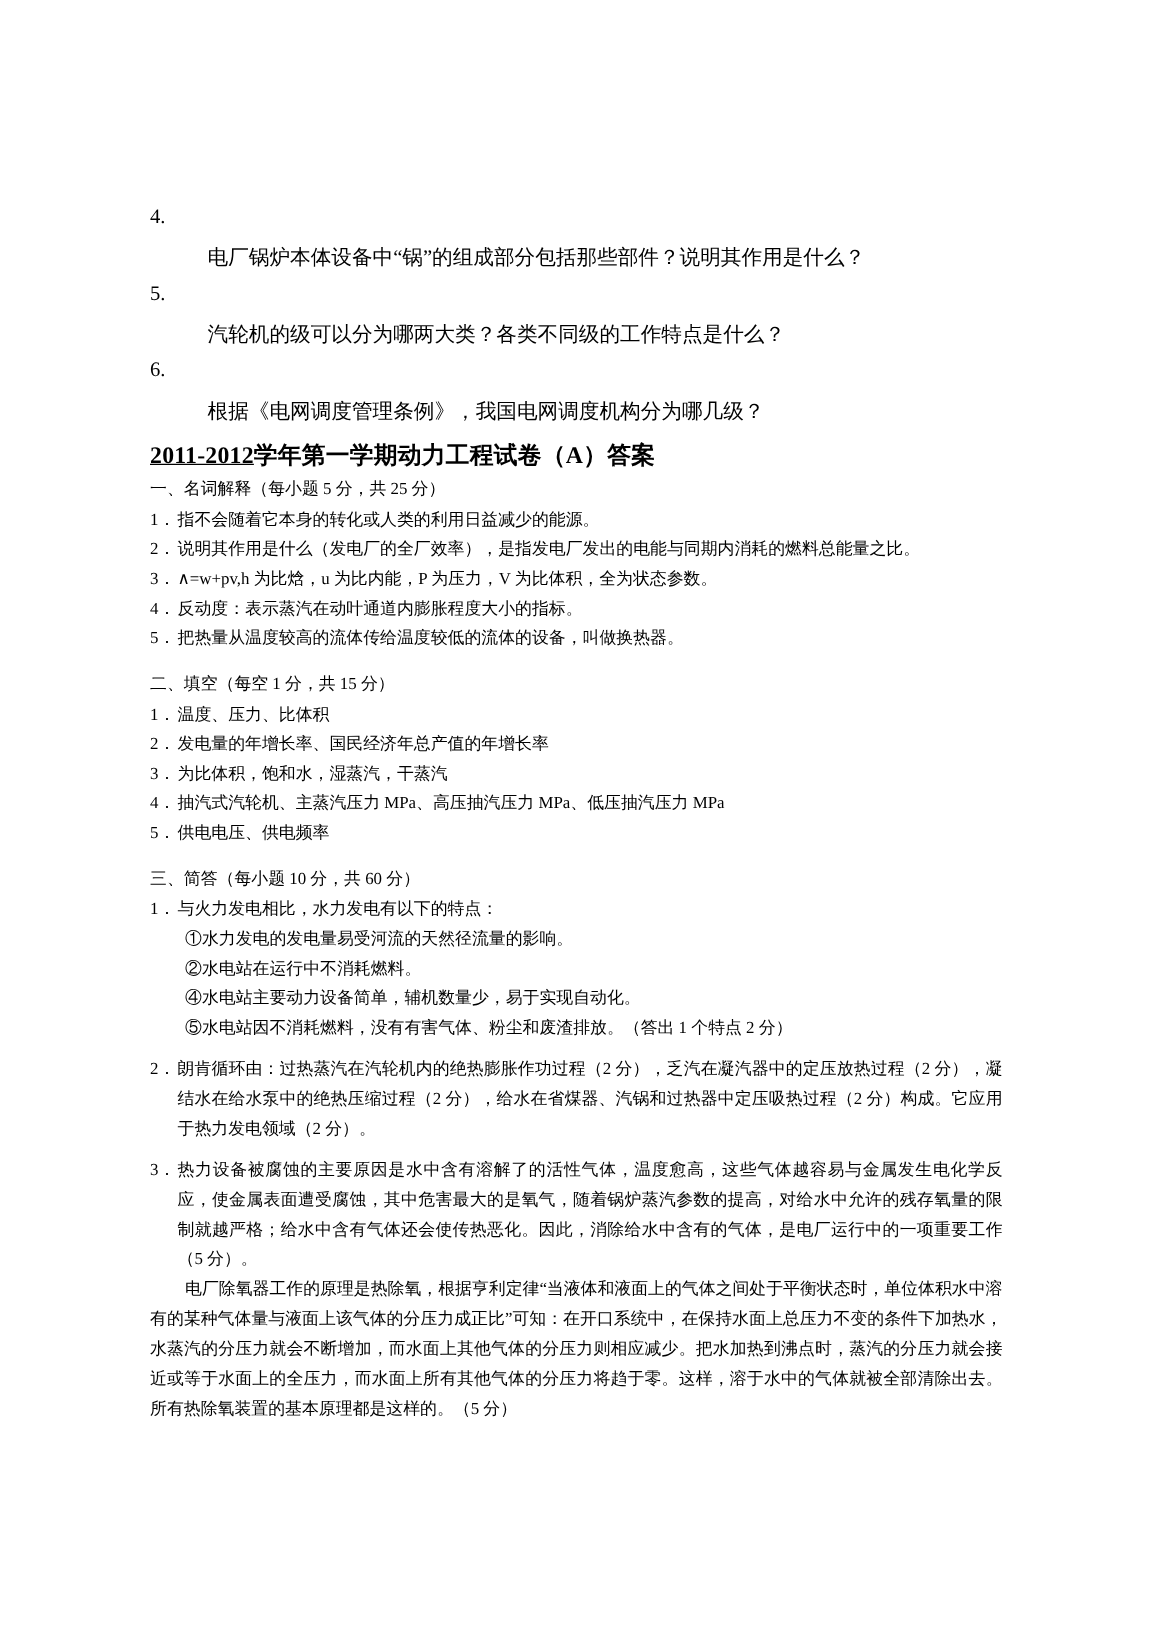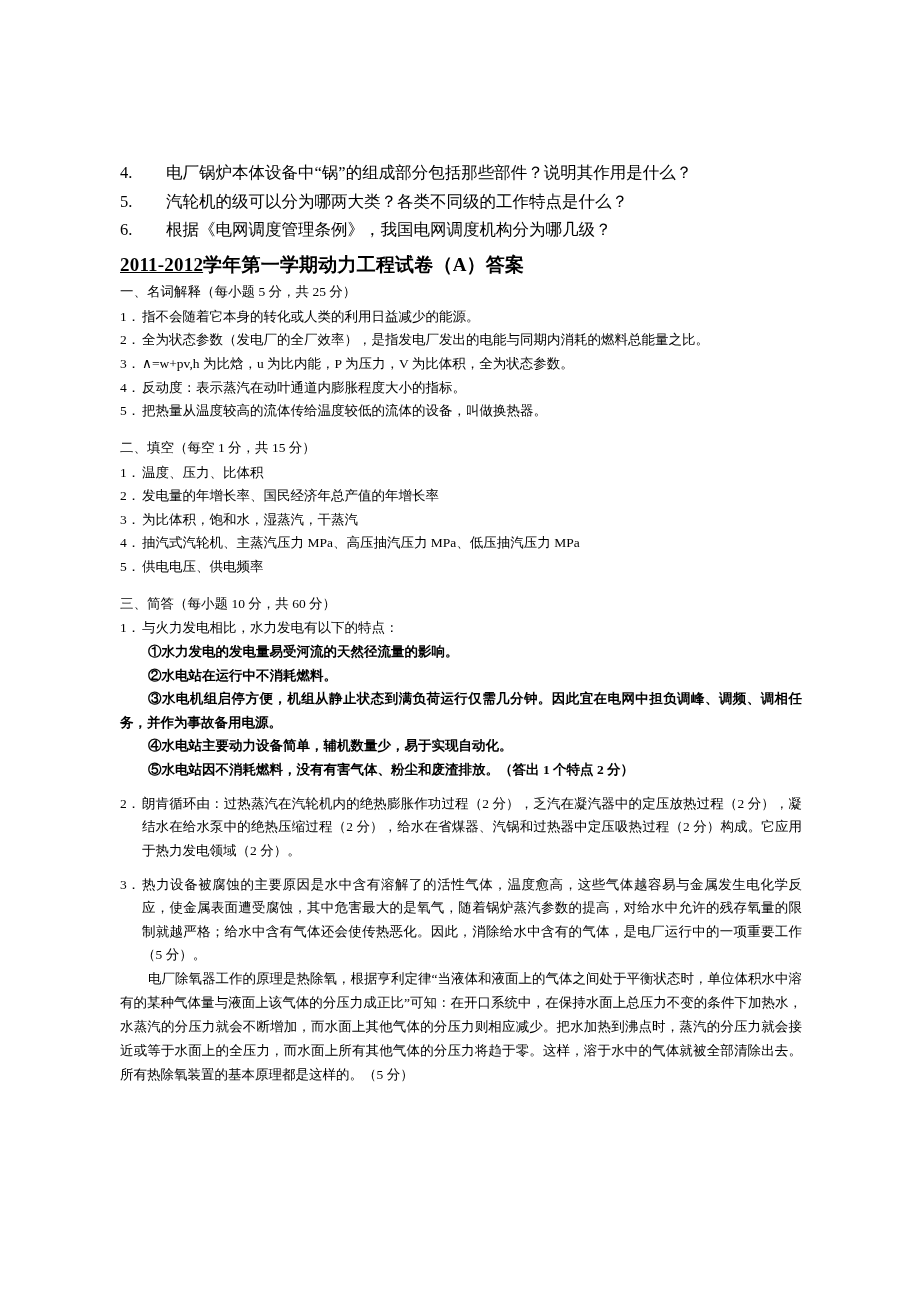--- a/index.html
+++ b/index.html
@@ -35,20 +35,21 @@
     margin-bottom: 2px;
   }
   .qnum {
     width: 46px;
     flex: 0 0 46px;
     font-family: "Liberation Serif", serif;
   }
   .qtext {
     flex: 1;
     text-indent: 0;
+    margin-top: 33px;
   }
 
   
   .doc-title {
     font-size: 19px;
     font-weight: bold;
     margin: 8px 0 2px 0;
     letter-spacing: 0.2px;
   }
   .doc-title .year {
@@ -66,21 +67,20 @@
   }
   .sec-head {
     font-size: 13.5px;
     line-height: 1.75;
     margin-bottom: 1px;
   }
   .line {
     font-size: 13.5px;
     line-height: 1.75;
     text-align: justify;
-    font-weight: bold;
   }
   .num-line {
     display: flex;
     align-items: flex-start;
     font-size: 13.5px;
     line-height: 1.75;
   }
   .num-line .n {
     flex: 0 0 22px;
     width: 22px;
@@ -130,21 +130,21 @@
   </div>
 
   <div class="section">
     <div class="sec-head">一、名词解释（每小题 5 分，共 25 分）</div>
     <div class="num-line">
       <span class="n">1．</span>
       <span class="t">指不会随着它本身的转化或人类的利用日益减少的能源。</span>
     </div>
     <div class="num-line">
       <span class="n">2．</span>
-      <span class="t">全为状态参数（发电厂的全厂效率），是指发电厂发出的电能与同期内消耗的燃料总能量之比。</span>
+      <span class="t">说明其作用是什么（发电厂的全厂效率），是指发电厂发出的电能与同期内消耗的燃料总能量之比。</span>
     </div>
     <div class="num-line">
       <span class="n">3．</span>
       <span class="t">∧=w+pv,h 为比焓，u 为比内能，P 为压力，V 为比体积，全为状态参数。</span>
     </div>
     <div class="num-line">
       <span class="n">4．</span>
       <span class="t">反动度：表示蒸汽在动叶通道内膨胀程度大小的指标。</span>
     </div>
     <div class="num-line">
@@ -179,21 +179,20 @@
 
   <div class="section">
     <div class="sec-head">三、简答（每小题 10 分，共 60 分）</div>
 
     <div class="num-line">
       <span class="n">1．</span>
       <span class="t">与火力发电相比，水力发电有以下的特点：</span>
     </div>
     <div class="line indent1">①水力发电的发电量易受河流的天然径流量的影响。</div>
     <div class="line indent1">②水电站在运行中不消耗燃料。</div>
-    <div class="line" style="text-indent:28px;">③水电机组启停方便，机组从静止状态到满负荷运行仅需几分钟。因此宜在电网中担负调峰、调频、调相任务，并作为事故备用电源。</div>
     <div class="line indent1">④水电站主要动力设备简单，辅机数量少，易于实现自动化。</div>
     <div class="line indent1">⑤水电站因不消耗燃料，没有有害气体、粉尘和废渣排放。（答出 1 个特点 2 分）</div>
 
     <div class="gap"></div>
 
     <div class="num-line">
       <span class="n">2．</span>
       <span class="t">朗肯循环由：过热蒸汽在汽轮机内的绝热膨胀作功过程（2 分），乏汽在凝汽器中的定压放热过程（2 分），凝结水在给水泵中的绝热压缩过程（2 分），给水在省煤器、汽锅和过热器中定压吸热过程（2 分）构成。它应用于热力发电领域（2 分）。</span>
     </div>
 

